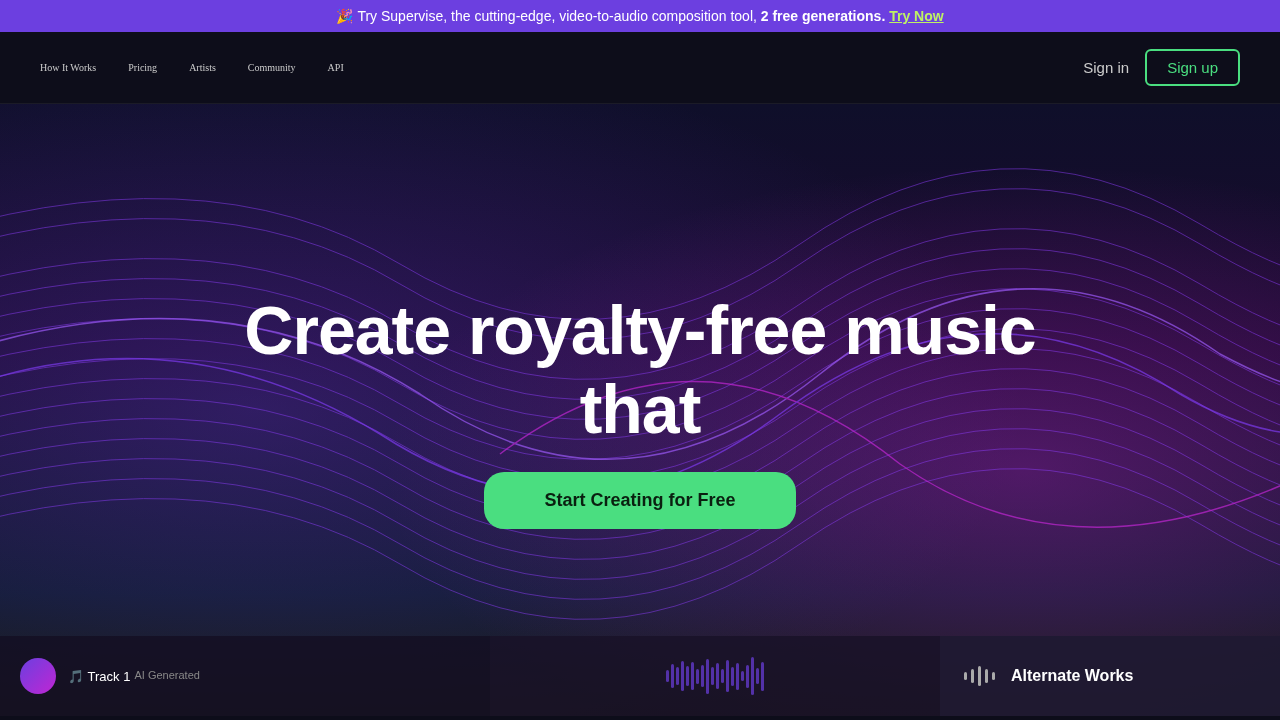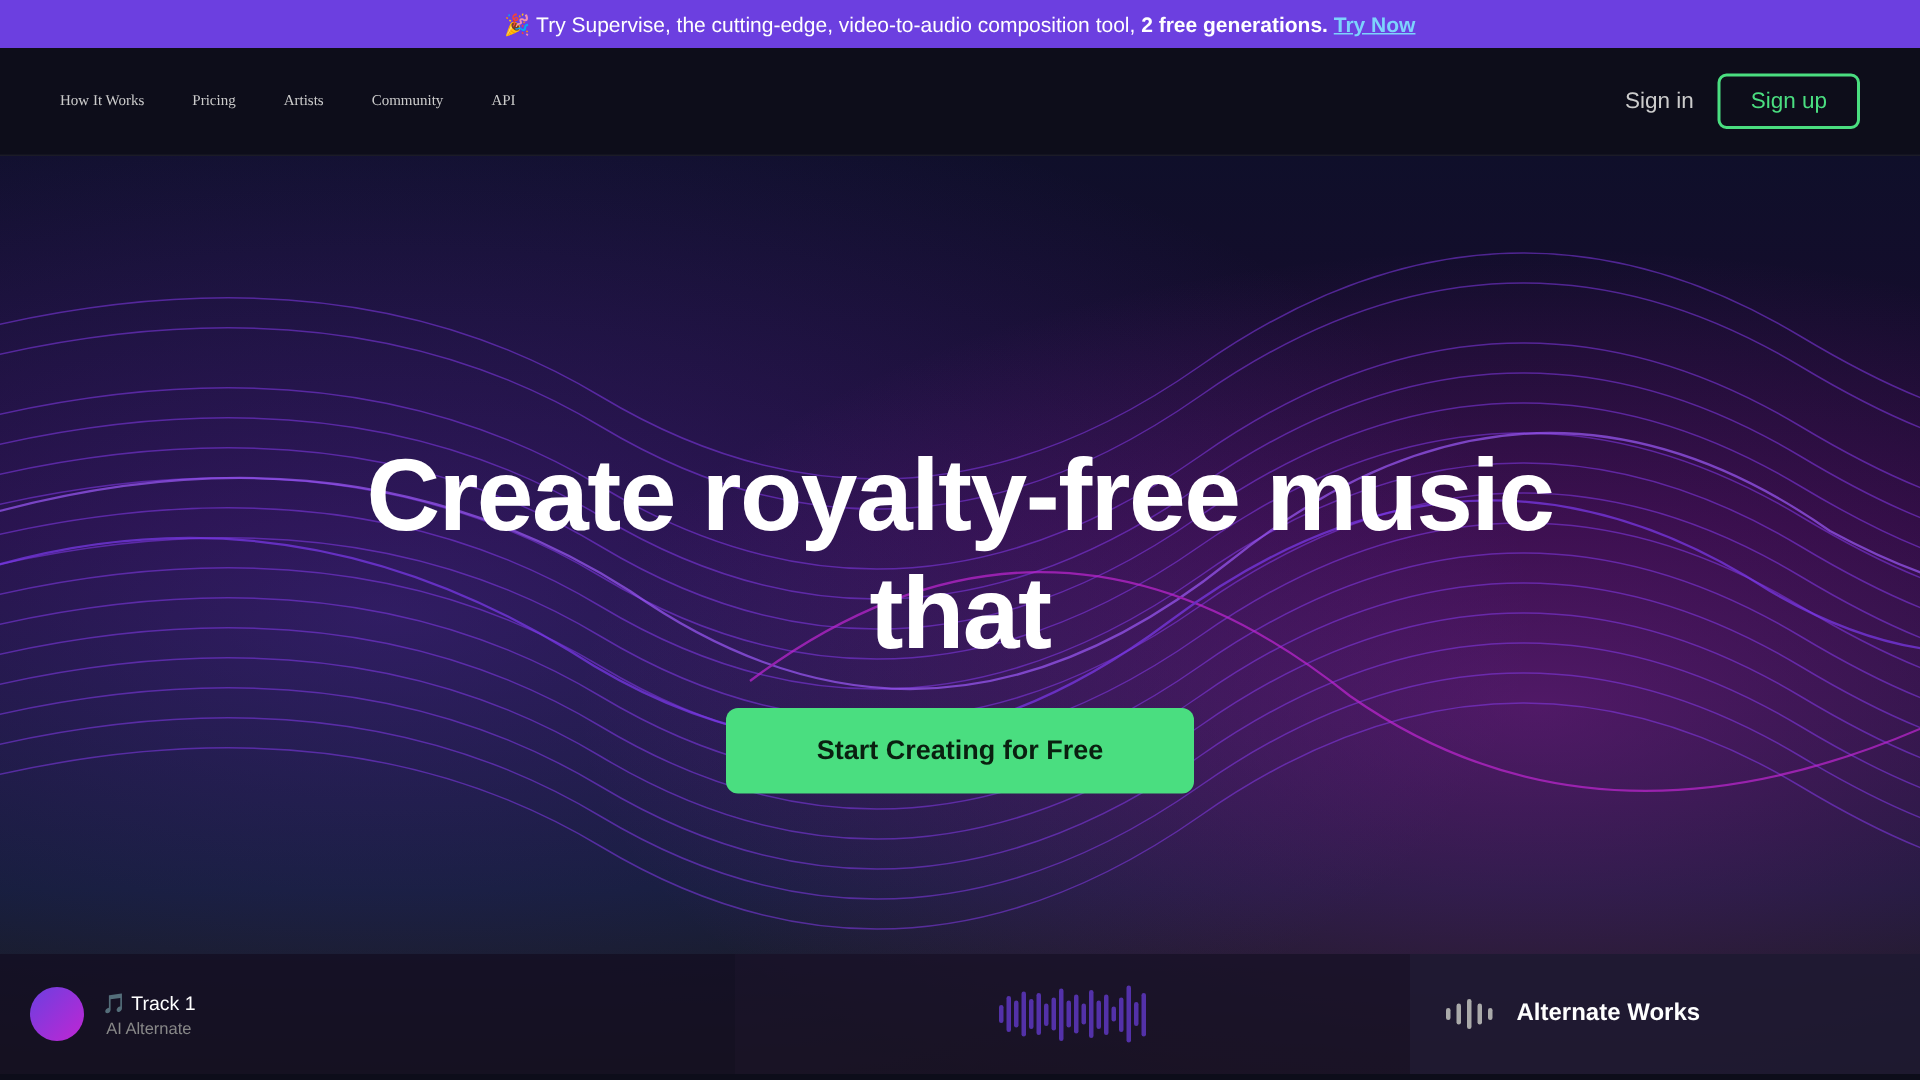--- a/index.html
+++ b/index.html
@@ -8,21 +8,21 @@
     
     .announcement-banner {
       background: #6c3fe0;
       text-align: center;
       padding: 8px 20px;
       font-size: 14px;
       color: #fff;
       width: 100%;
     }
     .announcement-banner a {
-      color: #7dd3fc;
+      color: #bef264;
       font-weight: bold;
       text-decoration: underline;
       cursor: pointer;
     }
     .announcement-banner strong { font-weight: bold; }
 
     
     .navbar {
       background: #0d0d1a;
       display: flex;
@@ -140,21 +140,21 @@
       margin: 0 auto 36px;
       line-height: 1.6;
     }
     .btn-cta {
       display: inline-block;
       background: #4ade80;
       color: #0a2010;
       font-size: 18px;
       font-weight: 600;
       padding: 18px 60px;
-      border-radius: 8px;
+      border-radius: 20px;
       border: none;
       cursor: pointer;
       text-decoration: none;
     }
 
     
     .bottom-preview {
       position: absolute;
       bottom: 0;
       left: 0; right: 0;
@@ -172,21 +172,21 @@
       gap: 12px;
     }
     .preview-avatar {
       width: 36px;
       height: 36px;
       border-radius: 50%;
       background: linear-gradient(135deg, #6c3fe0, #c026d3);
     }
     .preview-track-info {
       display: flex;
-      flex-direction: column;
+      flex-direction: row;
       gap: 4px;
     }
     .preview-track-name {
       font-size: 13px;
       color: #fff;
       font-weight: 500;
     }
     .preview-track-meta {
       font-size: 11px;
       color: #888;
@@ -315,21 +315,21 @@
       <span>Create royalty-free music that</span><br>
     </h1>
     <button class="btn-cta">Start Creating for Free</button>
   </div>
 
   <div class="bottom-preview">
     <div class="preview-left">
       <div class="preview-avatar"></div>
       <div class="preview-track-info">
         <span class="preview-track-name">🎵 Track 1</span>
-        <span class="preview-track-meta">AI Alternate</span>
+        <span class="preview-track-meta">AI Generated</span>
       </div>
     </div>
     <div class="preview-center">
       <div class="preview-waveform">
         <div class="waveform-bar" style="height:12px"></div>
         <div class="waveform-bar" style="height:24px"></div>
         <div class="waveform-bar" style="height:18px"></div>
         <div class="waveform-bar" style="height:30px"></div>
         <div class="waveform-bar" style="height:20px"></div>
         <div class="waveform-bar" style="height:28px"></div>

